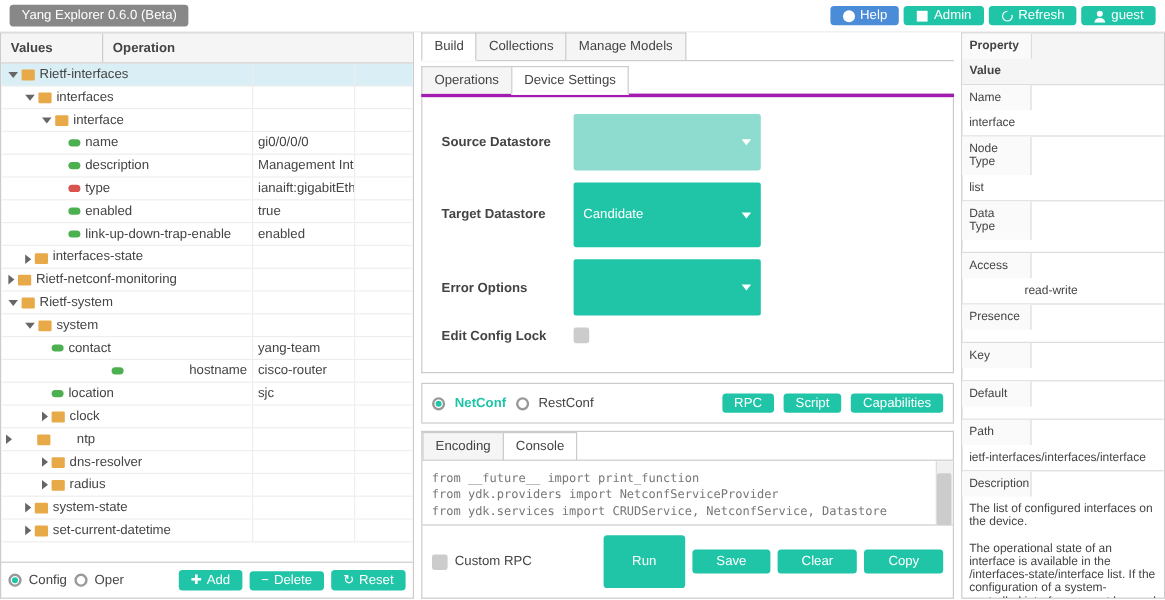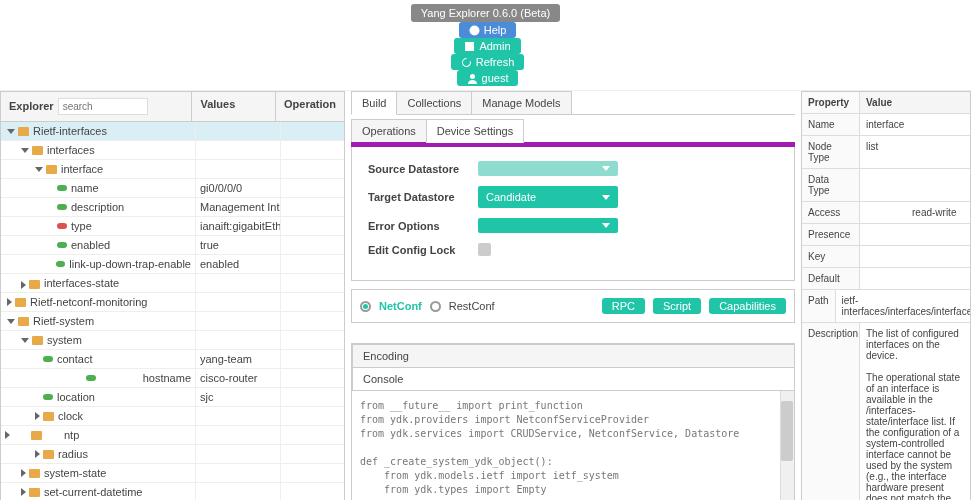--- a/index.html
+++ b/index.html
@@ -1,68 +1,68 @@
 <!DOCTYPE html>
 <html><head>
 <meta charset="utf-8">
 <style>
 * { box-sizing: border-box; margin: 0; padding: 0; }
 body { font-family: Arial, sans-serif; font-size: 11px; color: #444; background: #fff; width: 971px; height: 500px; overflow: hidden; }
-.topbar { display: flex; align-items: center; padding: 4px 8px; background: #fff; border-bottom: 1px solid #eee; flex-direction: column; }
+.topbar { display: flex; align-items: center; padding: 4px 8px; background: #fff; border-bottom: 1px solid #eee; }
 .title-badge { background: #888; color: #fff; padding: 3px 10px; border-radius: 3px; font-size: 11px; }
 .spacer { flex: 1; }
 .btn { padding: 2px 10px; border: none; border-radius: 3px; font-size: 11px; cursor: pointer; color: #fff; display: inline-flex; align-items: center; gap: 4px; }
 .btn-blue { background: #4a8cd8; }
 .btn-teal { background: #20c5a8; }
 .topbar .btn { margin-left: 4px; }
 .main { display: flex; height: calc(500px - 28px); }
 .col-left { width: 345px; border: 1px solid #ccc; display: flex; flex-direction: column; }
 .col-mid { flex: 1; padding: 0 6px; display: flex; flex-direction: column; }
 .col-right { width: 170px; border: 1px solid #ccc; display: flex; flex-direction: column; }
 .hdr-row { display: flex; border-bottom: 1px solid #ccc; background: #f5f5f5; }
 .hdr-cell { padding: 6px 8px; font-weight: bold; border-right: 1px solid #ccc; font-size: 11px; }
 .hdr-cell:last-child { border-right: none; }
 .search-inp { border: 1px solid #ddd; padding: 2px 4px; font-size: 10px; width: 90px; margin-left: 4px; color: #aaa; }
 .tree-body { flex: 1; overflow-y: auto; }
 .tree-row { display: flex; border-bottom: 1px solid #eee; }
 .tree-cell { padding: 3px 4px; border-right: 1px solid #eee; overflow: hidden; white-space: nowrap; font-size: 11px; }
 .tree-cell:last-child { border-right: none; }
-.c1 { width: 195px; display: flex; align-items: center; }
+.c1 { width: 210px; display: flex; align-items: center; }
 .c2 { width: 85px; }
 .c3 { flex: 1; }
 .arrow { display: inline-block; width: 0; height: 0; margin-right: 3px; }
 .arr-right { border-top: 4px solid transparent; border-bottom: 4px solid transparent; border-left: 5px solid #666; }
 .arr-down { border-left: 4px solid transparent; border-right: 4px solid transparent; border-top: 5px solid #666; }
 .ico { display: inline-block; width: 11px; height: 9px; margin-right: 4px; border-radius: 1px; }
 .ico-folder { background: #e8a948; }
 .ico-leaf { background: #4caf50; width: 10px; height: 6px; border-radius: 3px; }
 .ico-leaf-red { background: #d9534f; width: 10px; height: 6px; border-radius: 3px; }
 .row-sel { background: #daeef5; }
 .left-footer { border-top: 1px solid #ccc; padding: 6px; display: flex; align-items: center; gap: 6px; }
 .radio { width: 11px; height: 11px; border: 2px solid #999; border-radius: 50%; display: inline-block; position: relative; }
 .radio.checked::after { content: ''; position: absolute; width: 5px; height: 5px; background: #20c5a8; border-radius: 50%; top: 1px; left: 1px; }
 .tabs { display: flex; border-bottom: 1px solid #ccc; }
 .tab { padding: 5px 10px; border: 1px solid #ccc; border-bottom: none; margin-right: -1px; background: #f5f5f5; font-size: 11px; cursor: pointer; }
 .tab.active { background: #fff; border-bottom: 1px solid #fff; margin-bottom: -1px; }
-.subtabs { display: flex; border-bottom: 5px solid #a21caf; margin-top: 4px; align-items: center; }
+.subtabs { display: flex; border-bottom: 3px solid #a21caf; margin-top: 4px; align-items: center; }
 .settings-body { padding: 14px 16px; border: 1px solid #ccc; border-top: none; }
 .setting-row { display: flex; align-items: center; margin-bottom: 10px; }
 .setting-lbl { width: 110px; font-weight: bold; font-size: 11px; }
-.dd { width: 140px; padding: 5px 8px; color: #fff; border-radius: 2px; display: flex; justify-content: space-between; align-items: center; font-size: 11px; }
+.dd { width: 156px; padding: 21px 8px; color: #fff; border-radius: 2px; display: flex; justify-content: space-between; align-items: center; font-size: 11px; }
 .dd-light { background: #8edccf; }
 .dd-dark { background: #20c5a8; }
 .dd-arrow { width: 0; height: 0; border-left: 4px solid transparent; border-right: 4px solid transparent; border-top: 5px solid #fff; }
 .checkbox { width: 13px; height: 13px; background: #ccc; border-radius: 2px; display: inline-block; }
 .proto-row { display: flex; align-items: center; padding: 8px; border: 1px solid #ccc; margin-top: 8px; gap: 8px; }
-.enc-tabs { display: flex; border: 1px solid #ccc; border-bottom: none; margin-top: 20px; flex-direction: column; }
+.enc-tabs { display: flex; border: 1px solid #ccc; border-bottom: none; margin-top: 6px; }
 .code-box { border: 1px solid #ccc; flex: 1; padding: 8px; font-family: monospace; font-size: 10px; color: #777; overflow-y: auto; white-space: pre; line-height: 1.4; position: relative; }
 .scrollbar-v { position: absolute; right: 0; top: 0; bottom: 0; width: 14px; background: #f0f0f0; border-left: 1px solid #ddd; }
 .scroll-thumb { position: absolute; right: 1px; width: 12px; background: #ccc; border-radius: 2px; }
 .run-row { display: flex; align-items: center; padding: 8px; border: 1px solid #ccc; border-top: none; gap: 6px; }
-.prop-row { display: flex; border-bottom: 1px solid #ddd; }
+.prop-row { display: flex; border-bottom: 1px solid #ddd; flex-direction: column; }
 .prop-k { width: 58px; padding: 5px 6px; border-right: 1px solid #ddd; background: #fafafa; font-size: 10px; }
 .prop-v { flex: 1; padding: 5px 6px; font-size: 10px; word-wrap: break-word; }
 .prop-body { flex: 1; overflow-y: auto; }
 svg { width: 11px; height: 11px; fill: #fff; }
 </style>
 </head>
 <body>
 
 <div class="topbar">
   <span class="title-badge">Yang Explorer 0.6.0 (Beta)</span>
@@ -90,21 +90,20 @@
         <circle cx="5.5" cy="3.5" r="2.5"></circle>
         <path d="M1 11c0-2.5 2-4 4.5-4s4.5 1.5 4.5 4z"></path>
       </svg>
       <span>guest</span>
     </button>
 </div>
 
 <div class="main">
   <div class="col-left">
     <div class="hdr-row">
-      <div class="hdr-cell" style="width:195px"><span>Explorer</span><input class="search-inp" placeholder="search" style=""></div>
       <div class="hdr-cell" style="width:85px">Values</div>
       <div class="hdr-cell" style="flex:1">Operation</div>
     </div>
     <div class="tree-body" id="tree-body">
         <div class="tree-row row-sel">
           <div class="tree-cell c1" style="padding-left: 6px;">
             <span class="arrow arr-down"></span>
             <span class="ico ico-folder"></span>
             <span>Rietf-interfaces</span>
           </div>
@@ -252,20 +251,29 @@
             <span class="ico ico-folder"></span>
             <span>ntp</span>
           </div>
           <div class="tree-cell c2"></div>
           <div class="tree-cell c3"></div>
         </div>
         <div class="tree-row">
           <div class="tree-cell c1" style="padding-left: 34px;">
             <span class="arrow arr-right"></span>
             <span class="ico ico-folder"></span>
+            <span>dns-resolver</span>
+          </div>
+          <div class="tree-cell c2"></div>
+          <div class="tree-cell c3"></div>
+        </div>
+        <div class="tree-row">
+          <div class="tree-cell c1" style="padding-left: 34px;">
+            <span class="arrow arr-right"></span>
+            <span class="ico ico-folder"></span>
             <span>radius</span>
           </div>
           <div class="tree-cell c2"></div>
           <div class="tree-cell c3"></div>
         </div>
         <div class="tree-row">
           <div class="tree-cell c1" style="padding-left: 20px;">
             <span class="arrow arr-right"></span>
             <span class="ico ico-folder"></span>
             <span>system-state</span>
@@ -276,20 +284,30 @@
         <div class="tree-row">
           <div class="tree-cell c1" style="padding-left: 20px;">
             <span class="arrow arr-right"></span>
             <span class="ico ico-folder"></span>
             <span>set-current-datetime</span>
           </div>
           <div class="tree-cell c2"></div>
           <div class="tree-cell c3"></div>
         </div>
       </div>
+    <div class="left-footer">
+      <span class="radio checked"></span>
+        <span>Config</span>
+      <span class="radio"></span>
+        <span>Oper</span>
+      <span class="spacer"></span>
+      <button class="btn btn-teal">✚ <span>Add</span></button>
+      <button class="btn btn-teal">− <span>Delete</span></button>
+      <button class="btn btn-teal">↻ <span>Reset</span></button>
+    </div>
   </div>
 
   <div class="col-mid">
     <div class="tabs">
       <div class="tab active">Build</div>
       <div class="tab">Collections</div>
       <div class="tab">Manage Models</div>
     </div>
     <div class="subtabs">
       <div class="tab">Operations</div>

